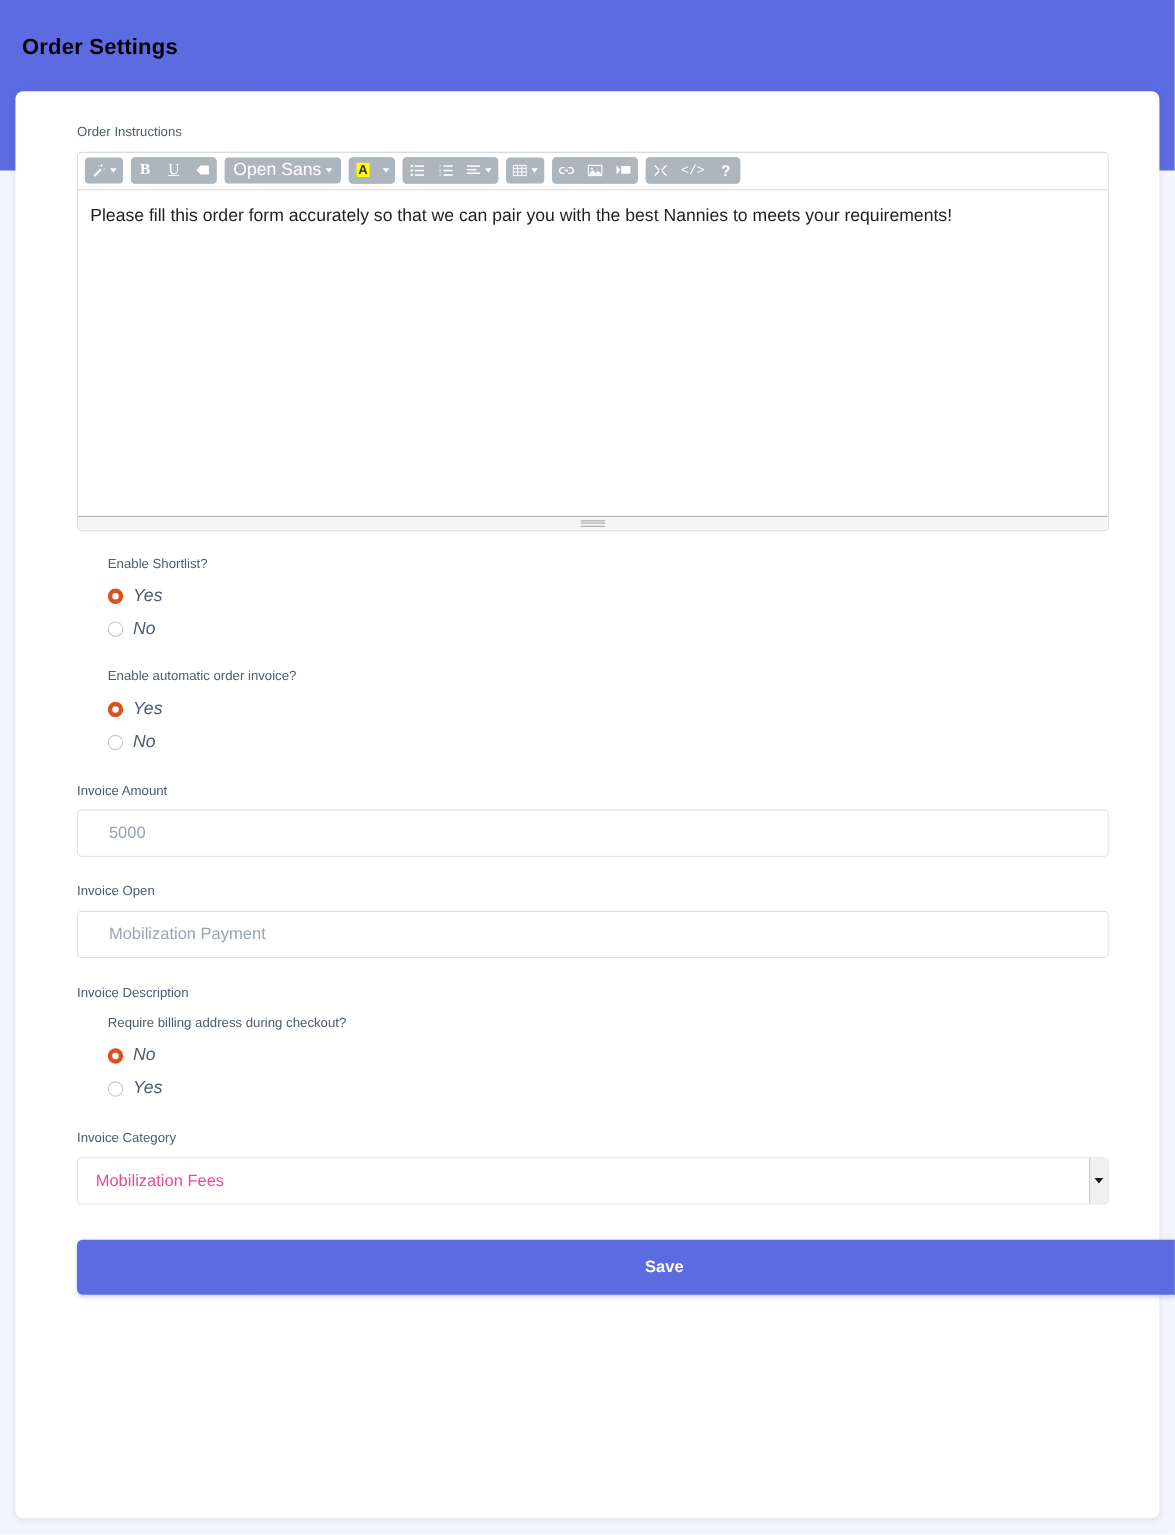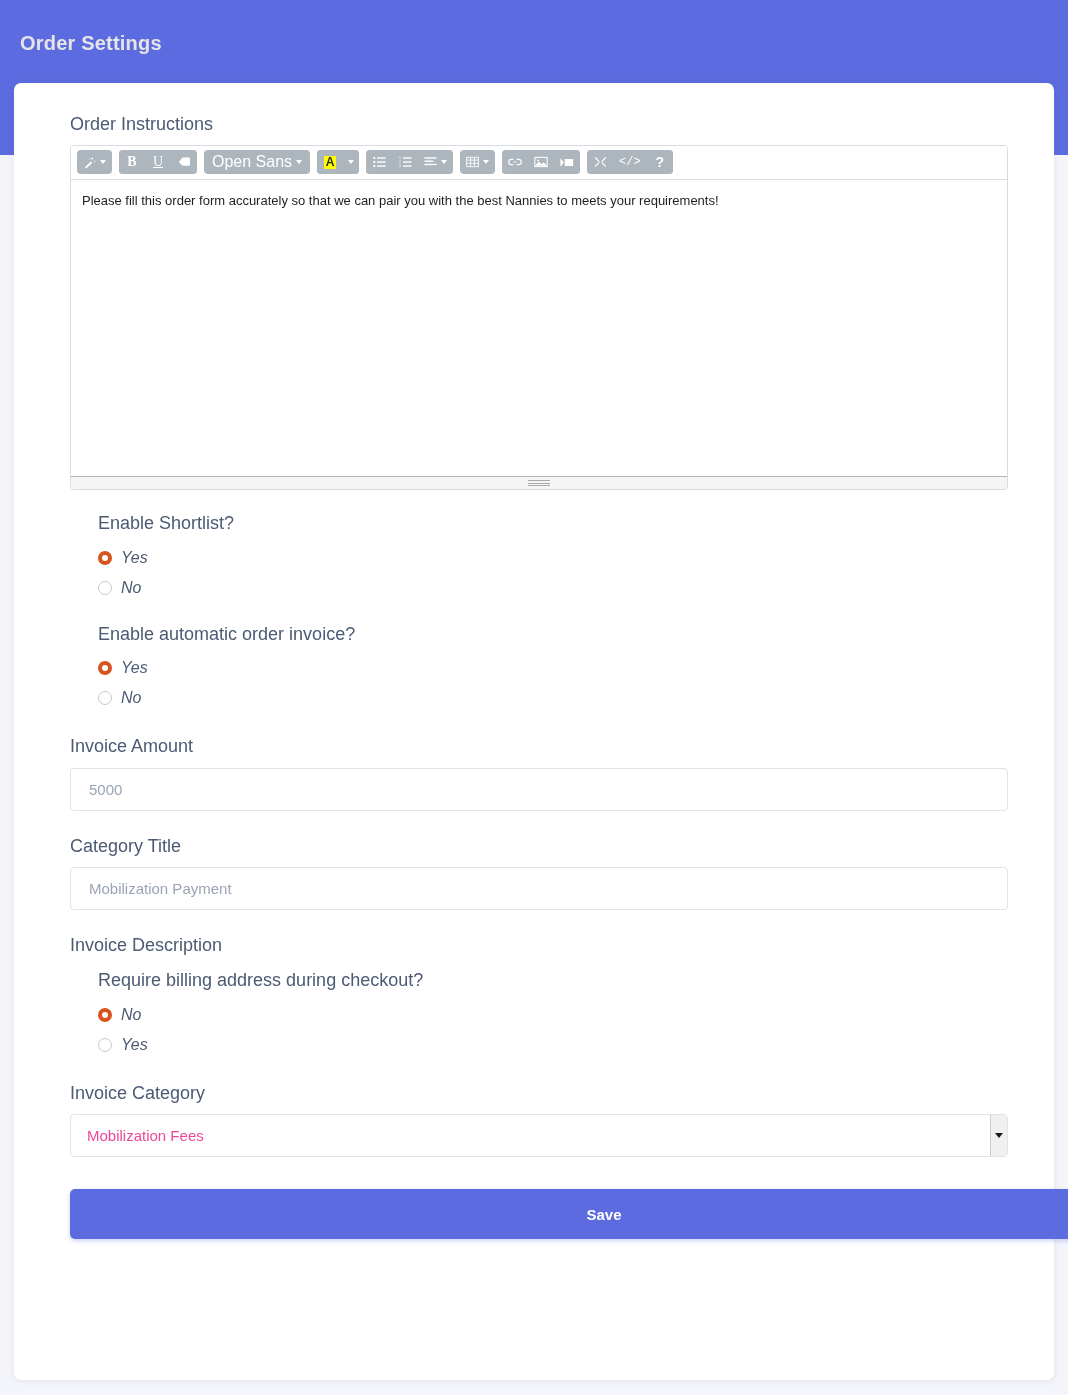--- a/index.html
+++ b/index.html
@@ -13,37 +13,37 @@
   .page { position: relative; width: 1068px; height: 1395px; }
 
   
   .banner {
     position: absolute; left: 0; top: 0;
     width: 1068px; height: 155px;
     background: #5c6ce0;
   }
   .banner-title {
     position: absolute; left: 20px; top: 32px;
-    font-size: 20px; font-weight: bold; color: #e5e5e5;
+    font-size: 20px; font-weight: bold; color: #000000;
     letter-spacing: .2px;
   }
 
   
   .card {
     position: absolute; left: 14px; top: 83px;
     width: 1040px; height: 1297px;
     background: #ffffff;
     border-radius: 7px;
     box-shadow: 0 1px 6px rgba(60,64,90,.10);
   }
   .card-inner { padding: 30px 56px 0 56px; }
 
   
   .field-label {
-    font-size: 18px;
+    font-size: 12px;
     color: #4c5a73;
     margin-bottom: 9px;
     line-height: 1.3;
   }
 
   
   .note-editor {
     border: 1px solid #d8dbe2;
     border-radius: 4px;
     background: #ffffff;
@@ -90,21 +90,21 @@
     margin-left: 4px;
   }
   .hl-a {
     background: #ffff00; color: #2b2b2b;
     font-weight: bold; font-size: 12px;
     padding: 0 2px; border-radius: 1px;
     line-height: 13px;
   }
   .note-editable {
     padding: 12px 11px;
-    font-size: 13px;
+    font-size: 16px;
     color: #1f1f1f;
     height: 288px;
     line-height: 1.45;
     overflow: hidden;
     cursor: text;
   }
   .note-statusbar {
     position: absolute; left: 0; bottom: 0;
     width: 100%; height: 13px;
     background: #f5f5f5;
@@ -134,21 +134,21 @@
   }
   .radio-label { font-size: 16px; color: #4c5a73; font-style: italic; }
 
   
   .field-block { margin-top: 24px; }
   .form-control {
     width: 938px;
     height: 43px;
     border: 1px solid #dfe2e8;
     border-radius: 4px;
-    padding: 0 18px;
+    padding: 0 28px;
     font-size: 15px;
     color: #354052;
     font-family: "Liberation Sans", sans-serif;
     background: #ffffff;
     outline: none;
   }
   .form-control::placeholder { color: #9aa4b5; }
   textarea.form-control {
     height: 78px;
     padding: 12px 14px;
@@ -370,21 +370,21 @@
       </div>
 
       
       <div class="field-block">
         <div class="field-label">Invoice Amount</div>
         <input class="form-control" type="text" placeholder="5000" style="">
       </div>
 
       
       <div class="field-block">
-        <div class="field-label">Category Title</div>
+        <div class="field-label">Invoice Open</div>
         <input class="form-control" type="text" placeholder="Mobilization Payment" style="">
       </div>
 
       
       <div class="field-block">
         <div class="field-label">Invoice Description</div>
       </div>
 
       
       <div class="radio-group" style="margin-top:12px;">

